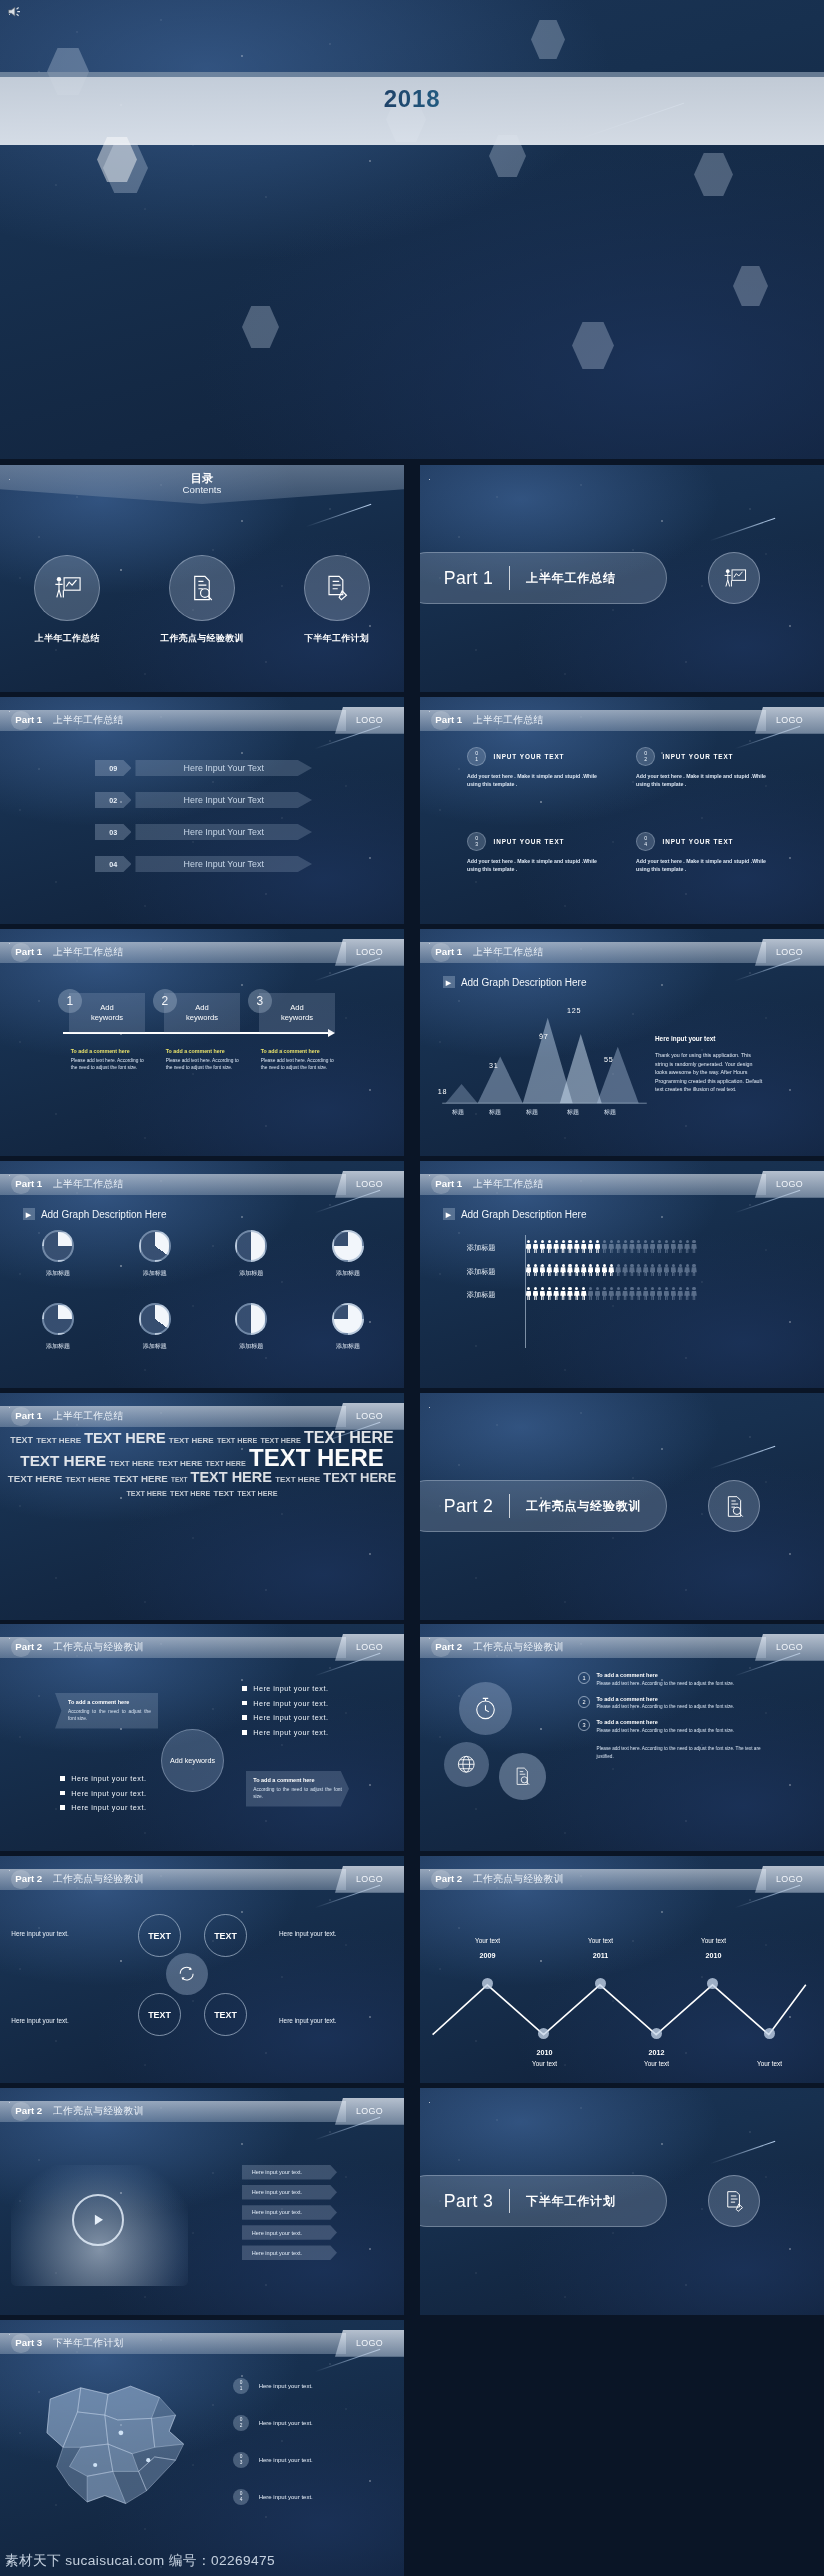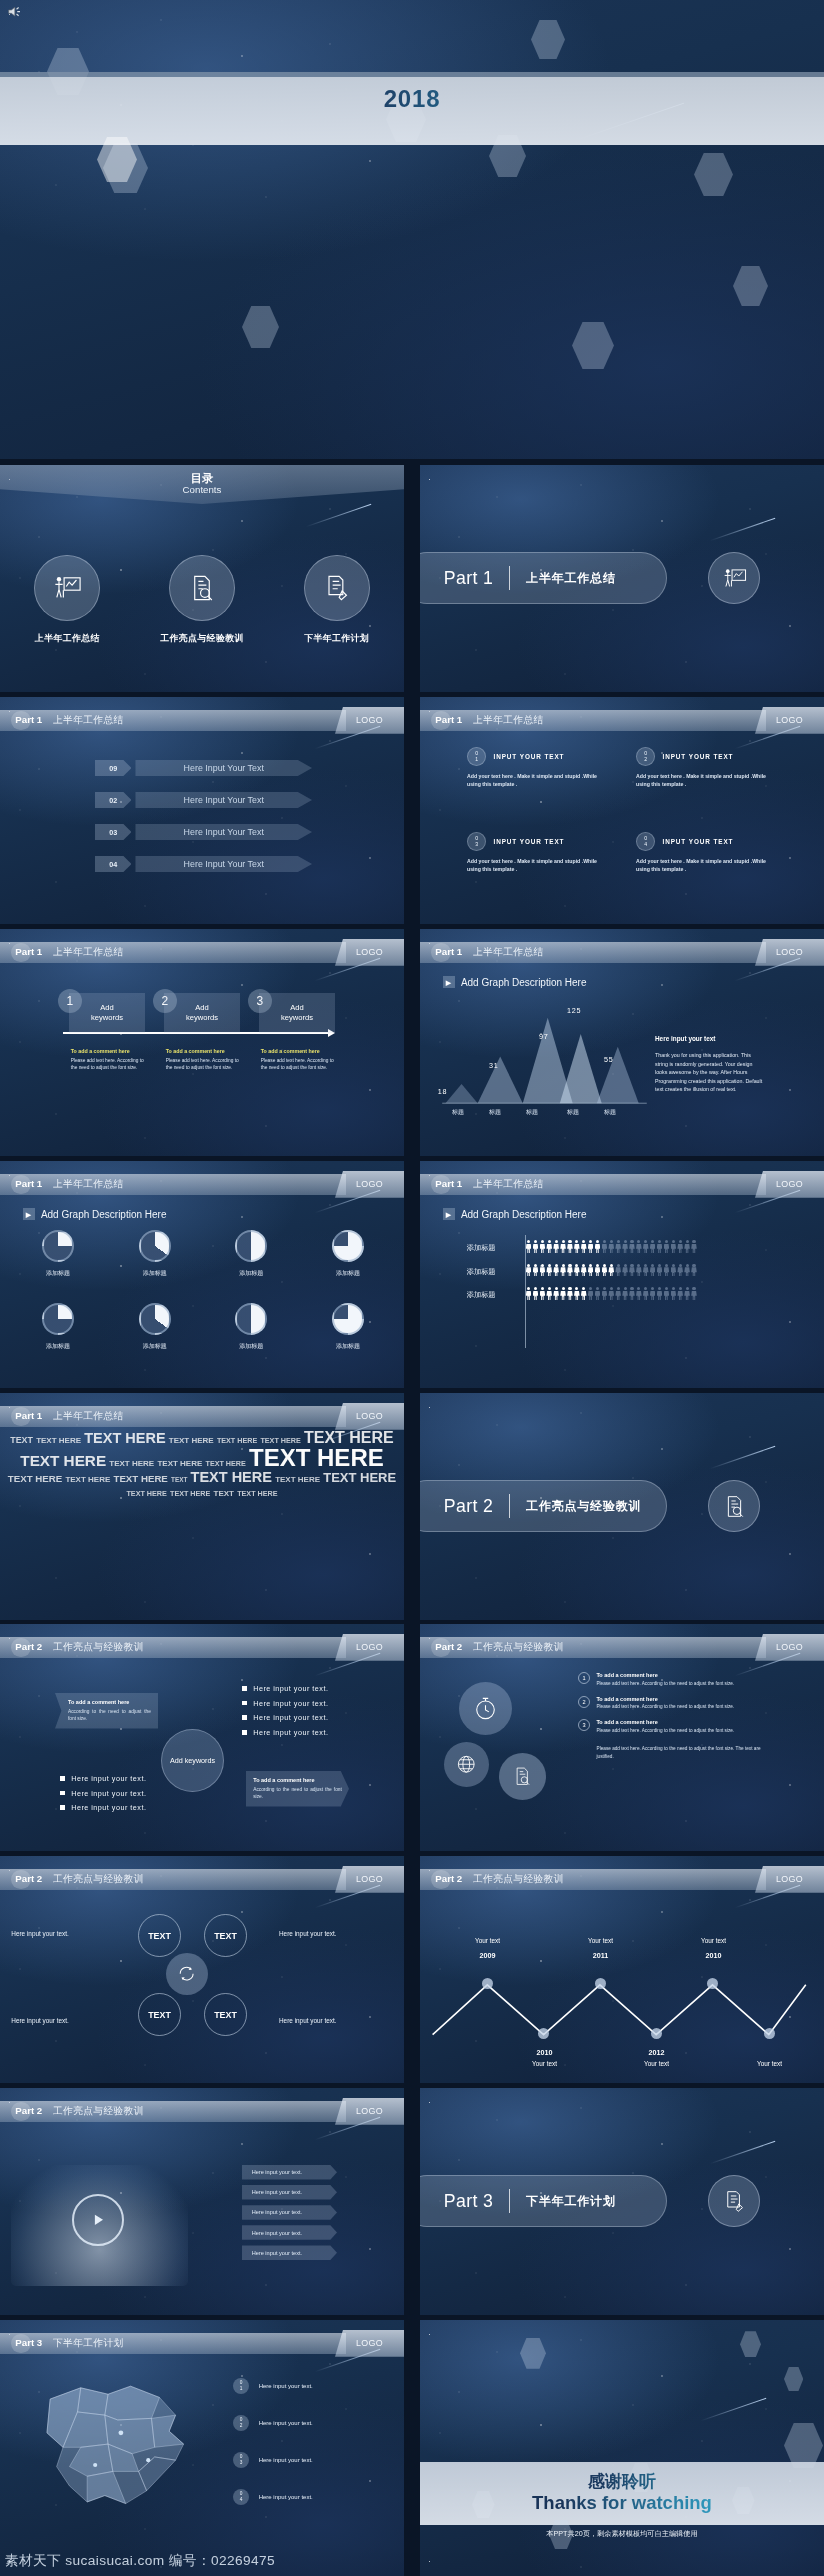--- a/index.html
+++ b/index.html
@@ -1176,31 +1176,15 @@
           <div style="width: 16px; height: 16px; border-radius: 50%; background: rgba(190, 208, 230, 0.3); color: rgb(238, 244, 251); font-size: 4.8px; line-height: 5.6px; display: flex; flex-direction: column; align-items: center; justify-content: center; margin-right: 9.7px;">
             <span>0</span>
             <span>4</span>
           </div>
           <div style="font-size: 6px; color: rgb(230, 238, 248);">Here input your text.</div>
         </div>
       </div>
     <div class="watermark">素材天下 sucaisucai.com 编号：02269475</div>
   </div>
 
-  <div class="slide" style="left:420px;top:2320px;height:256px;">
-    <div class="stars"></div>
-    <div class="comet" style="top:89px;right:56px;"></div>
-    <div class="hexa" style="left:100px;top:17.7px;width:26px;height:31px;"></div>
-    <div class="hexa" style="left:320px;top:11.3px;width:21px;height:26px;"></div>
-    <div class="hexa" style="left:364px;top:47px;width:19.3px;height:24px;"></div>
-    <div class="hexa" style="left:364px;top:103px;width:39px;height:45px;"></div>
-    <div class="hexa" style="left:209px;top:143px;width:24px;height:29px;"></div>
-    <div class="hexa" style="left:52px;top:171px;width:22.5px;height:27px;"></div>
-    <div class="hexa" style="left:312px;top:167px;width:22.5px;height:27px;"></div>
-    <div class="th-band"></div>
-    <div class="hexa" style="left:129px;top:200px;width:24px;height:29px;"></div>
-    <div class="th-cn">感谢聆听</div>
-    <div class="th-en">Thanks for watching</div>
-    <div class="th-sub">本PPT共20页，剩余素材模板均可自主编辑使用</div>
-  </div>
 
 </div>
 
 
 </body></html>

